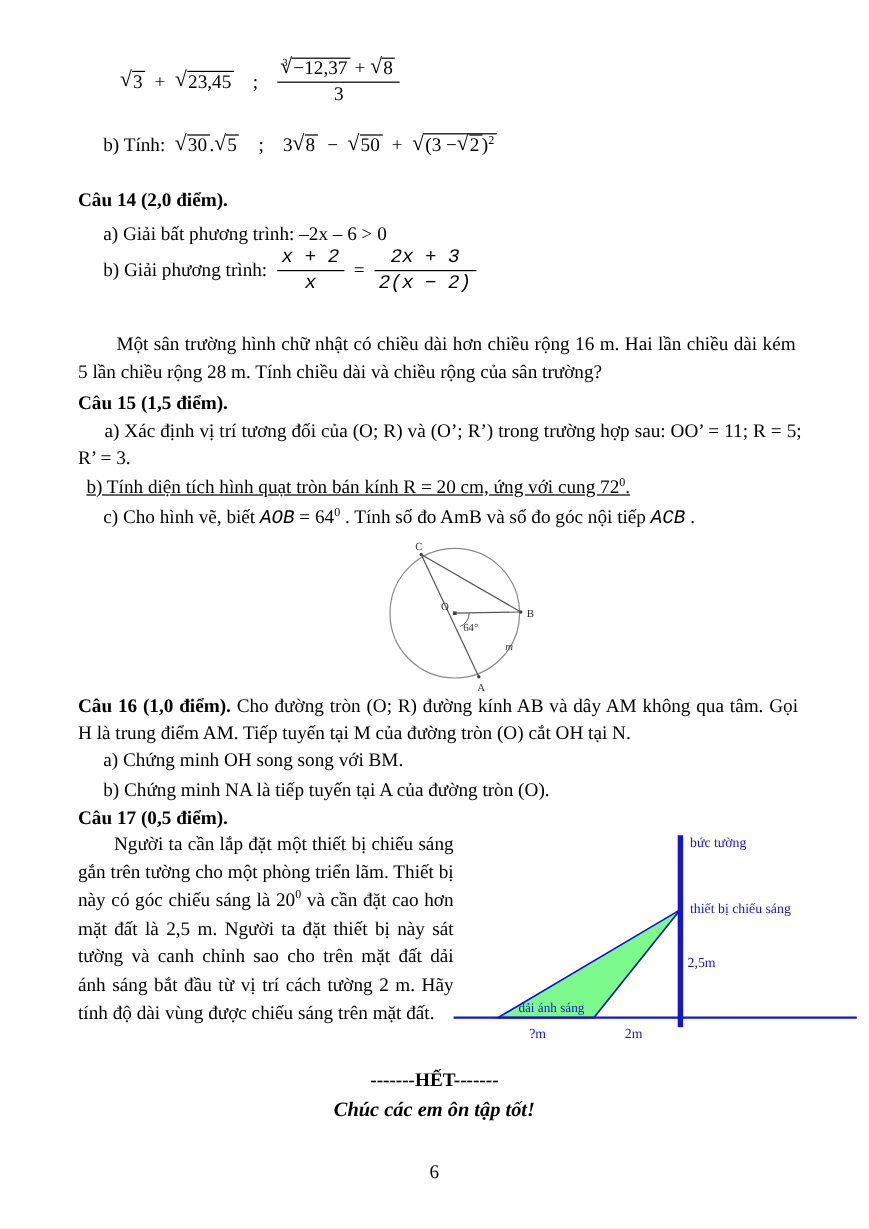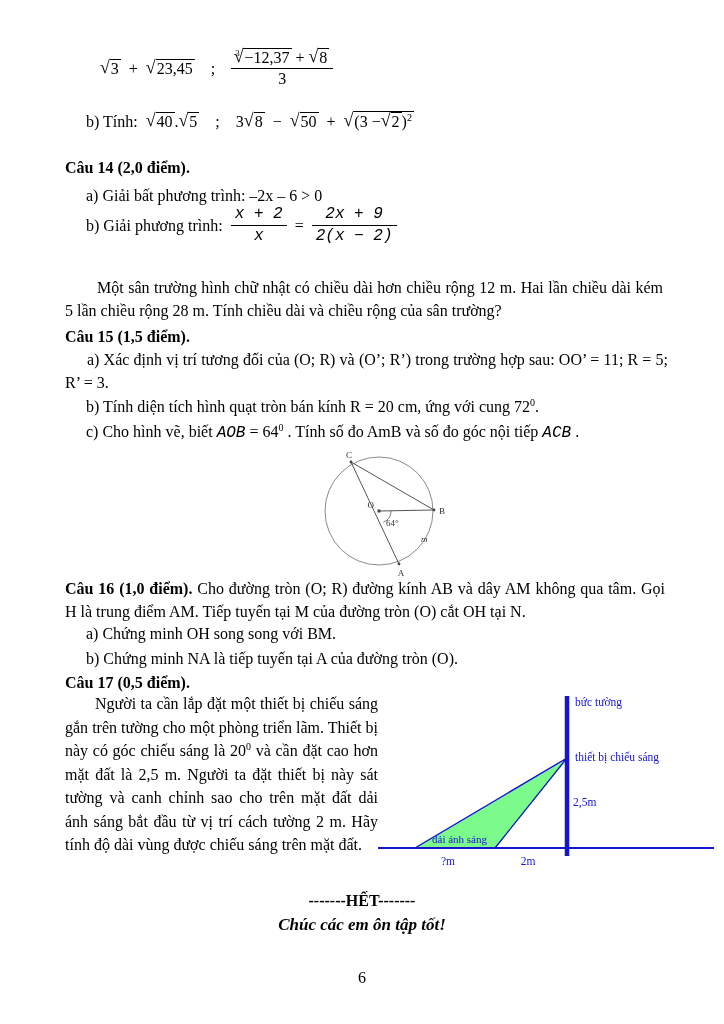--- a/index.html
+++ b/index.html
@@ -32,21 +32,21 @@
   .figtext{font-family:"Liberation Serif", serif;}
   #intro1{left:100px; top:48px;}
   #intro2{left:86px; top:110px;}
   #h14{left:65px; top:156px;}
   #c14a{left:86px; top:184px;}
   #c14b{left:86px; top:202px; height:46px;}
   #c14c{left:86px; top:253px;}
   #c14cp{left:65px; top:276px; width:598px; text-indent:32px;}
   #h15{left:65px; top:325px;}
   #c15a{left:65px; top:348px; width:603px; text-indent:22px;}
-  #c15b{left:86px; top:395px;}
+  #c15b{left:72px; top:395px;text-decoration:underline;}
   #c15c{left:86px; top:420px;}
   #figcircle{left:297px; top:447px;}
   #c16p{left:65px; top:577px; width:600px;}
   #c16a{left:86px; top:622px;}
   #c16b{left:86px; top:647px;}
   #h17{left:65px; top:671px;}
   #c17p{left:65px; top:692px; width:313px; text-indent:30px; line-height:23.5px;}
   #figwall{left:368px; top:688px;}
   #het{left:0; top:889px; width:724px; text-align:center; font-weight:bold;}
   #wish{left:0; top:913px; width:724px; text-align:center; font-weight:bold; font-style:italic; font-size:17px;}
@@ -66,21 +66,21 @@
     <span class="sep">;</span>
     <span class="frac">
       <span class="num"><span class="ridx">3</span><span class="rad"><span class="sign">√</span><span class="bar">−12,37</span></span> <span>+</span> <span class="rad"><span class="sign">√</span><span class="bar">8</span></span></span>
       <span class="den">3</span>
     </span>
   </div>
 
   <div class="abs math mrow" id="intro2">
     <span>b) Tính:</span>
     <span class="gap"></span>
-    <span class="rad"><span class="sign">√</span><span class="bar">40</span></span>
+    <span class="rad"><span class="sign">√</span><span class="bar">30</span></span>
       <span>.</span>
       <span class="rad"><span class="sign">√</span><span class="bar">5</span></span>
     <span class="sep">;</span>
     <span>3</span>
       <span class="rad"><span class="sign">√</span><span class="bar">8</span></span>
     <span class="gap"></span>
       <span>−</span>
       <span class="gap"></span>
     <span class="rad"><span class="sign">√</span><span class="bar">50</span></span>
     <span class="gap"></span>
@@ -95,25 +95,25 @@
     <span>b) Giải phương trình:</span>
     <span class="gap"></span>
     <span class="frac it">
       <span class="num">x + 2</span>
       <span class="den">x</span>
     </span>
     <span class="gap"></span>
       <span>=</span>
       <span class="gap"></span>
     <span class="frac it">
-      <span class="num">2x + 9</span>
+      <span class="num">2x + 3</span>
       <span class="den">2(x − 2)</span>
     </span>
   </div>
-  <div class="abs just" id="c14cp">Một sân trường hình chữ nhật có chiều dài hơn chiều rộng 12 m. Hai lần chiều dài kém 5 lần chiều rộng 28 m. Tính chiều dài và chiều rộng của sân trường?</div>
+  <div class="abs just" id="c14cp">Một sân trường hình chữ nhật có chiều dài hơn chiều rộng 16 m. Hai lần chiều dài kém 5 lần chiều rộng 28 m. Tính chiều dài và chiều rộng của sân trường?</div>
 
   <div class="abs bold" id="h15">Câu 15 (1,5 điểm).</div>
   <div class="abs just" id="c15a">a) Xác định vị trí tương đối của (O; R) và (O’; R’) trong trường hợp sau: OO’ = 11; R = 5; R’ = 3.</div>
   <div class="abs" id="c15b"><span>b) Tính diện tích hình quạt tròn bán kính R = 20 cm, ứng với cung 72</span><sup class="s0">0</sup><span>.</span></div>
   <div class="abs" id="c15c"><span>c) Cho hình vẽ, biết </span><span class="it">AOB</span><span> = 64</span><sup class="s0">0</sup><span> . Tính số đo </span><span>AmB</span><span> và số đo góc nội tiếp </span><span class="it">ACB</span><span> .</span></div>
 
   <svg class="abs" id="figcircle" width="170" height="135" viewBox="0 0 170 135">
     <circle cx="82" cy="64" r="54" fill="none" stroke="#8a8a8a" stroke-width="1"></circle>
     <line x1="54" y1="15" x2="137" y2="63" stroke="#555" stroke-width="1"></line>
     <line x1="54" y1="15" x2="102" y2="117" stroke="#555" stroke-width="1"></line>

